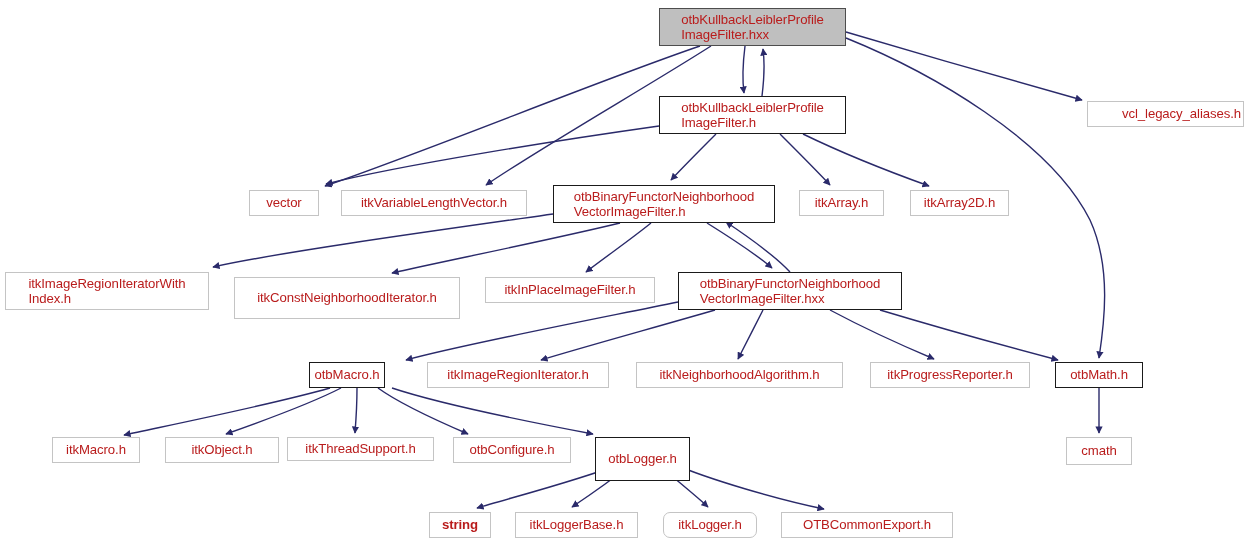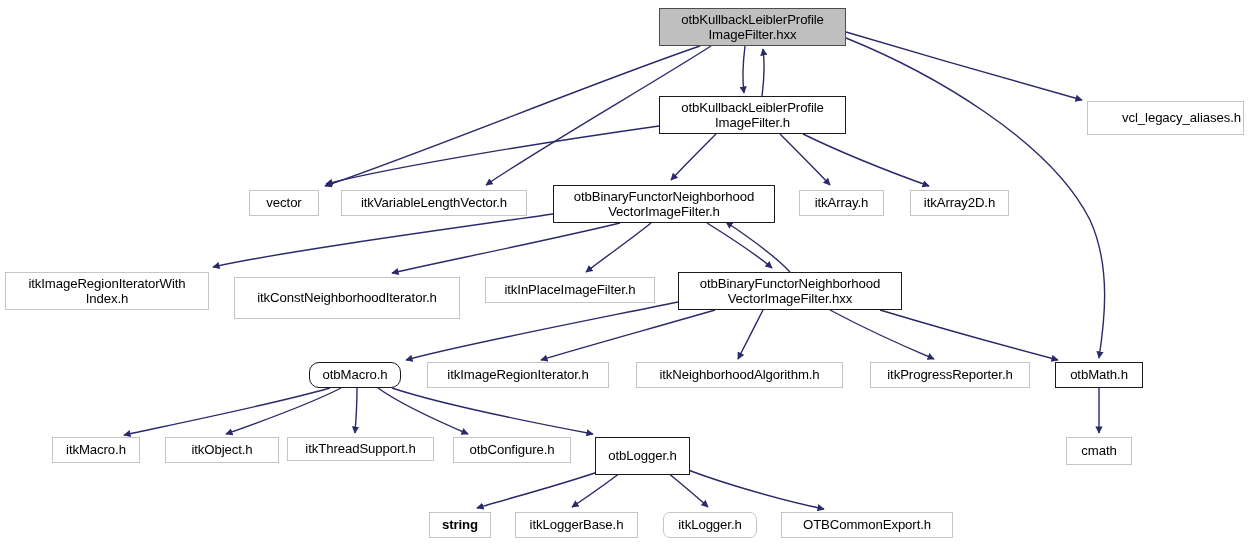--- a/index.html
+++ b/index.html
@@ -22,24 +22,23 @@
     width: 1250px;
     height: 544px;
     pointer-events: none;
   }
   .node {
     position: absolute;
     box-sizing: border-box;
     display: flex;
     align-items: center;
     justify-content: center;
-    text-align: center;
     font-size: 13.2px;
     line-height: 15.5px;
-    color: #000000;
+    color: #b91c1c;
     background: #ffffff;
     border: 1px solid #c4c4c4;
     white-space: pre-line;
     letter-spacing: -0.1px;
     z-index: 2;
   }
   .node.bold {
     border: 1.6px solid #1a1a1a;
   }
   .node.current {
@@ -92,45 +91,45 @@
         <path d="M 633,463 C 614,478 590,495 572,507" marker-end="url(#arrow)"></path>
         <path d="M 656,463 C 674,478 695,495 708,507" marker-end="url(#arrow)"></path>
         <path d="M 671,463 C 710,480 780,500 824,509" marker-end="url(#arrow)"></path>
         <path d="M 1099,388 C 1099,402 1099,418 1099,433" marker-end="url(#arrow)"></path>
       </g>
   </svg>
 
   <div id="node-layer">
       <div class="node current" style="left: 659px; top: 8px; width: 187px; height: 38px;"><span class="label">otbKullbackLeiblerProfile
 ImageFilter.hxx</span></div>
-      <div class="node" style="left: 1087px; top: 101px; width: 157px; height: 34px; padding-left: 32px;"><span class="label">vcl_legacy_aliases.h</span></div>
+      <div class="node" style="left: 1087px; top: 101px; width: 157px; height: 26px; padding-left: 32px;"><span class="label">vcl_legacy_aliases.h</span></div>
       <div class="node bold" style="left: 659px; top: 96px; width: 187px; height: 38px;"><span class="label">otbKullbackLeiblerProfile
 ImageFilter.h</span></div>
       <div class="node" style="left: 249px; top: 190px; width: 70px; height: 26px;"><span class="label">vector</span></div>
       <div class="node" style="left: 341px; top: 190px; width: 186px; height: 26px;"><span class="label">itkVariableLengthVector.h</span></div>
       <div class="node bold" style="left: 553px; top: 185px; width: 222px; height: 38px;"><span class="label">otbBinaryFunctorNeighborhood
 VectorImageFilter.h</span></div>
       <div class="node" style="left: 799px; top: 190px; width: 85px; height: 26px;"><span class="label">itkArray.h</span></div>
       <div class="node" style="left: 910px; top: 190px; width: 99px; height: 26px;"><span class="label">itkArray2D.h</span></div>
       <div class="node" style="left: 5px; top: 272px; width: 204px; height: 38px;"><span class="label">itkImageRegionIteratorWith
 Index.h</span></div>
       <div class="node" style="left: 234px; top: 277px; width: 226px; height: 42px;"><span class="label">itkConstNeighborhoodIterator.h</span></div>
       <div class="node" style="left: 485px; top: 277px; width: 170px; height: 26px;"><span class="label">itkInPlaceImageFilter.h</span></div>
       <div class="node bold" style="left: 678px; top: 272px; width: 224px; height: 38px;"><span class="label">otbBinaryFunctorNeighborhood
 VectorImageFilter.hxx</span></div>
-      <div class="node bold" style="left: 309px; top: 362px; width: 92px; height: 26px; border-radius: 10px;"><span class="label">otbMacro.h</span></div>
+      <div class="node bold" style="left: 309px; top: 362px; width: 76px; height: 26px;"><span class="label">otbMacro.h</span></div>
       <div class="node" style="left: 427px; top: 362px; width: 182px; height: 26px;"><span class="label">itkImageRegionIterator.h</span></div>
       <div class="node" style="left: 636px; top: 362px; width: 207px; height: 26px;"><span class="label">itkNeighborhoodAlgorithm.h</span></div>
       <div class="node" style="left: 870px; top: 362px; width: 160px; height: 26px;"><span class="label">itkProgressReporter.h</span></div>
       <div class="node bold" style="left: 1055px; top: 362px; width: 88px; height: 26px;"><span class="label">otbMath.h</span></div>
       <div class="node" style="left: 52px; top: 437px; width: 88px; height: 26px;"><span class="label">itkMacro.h</span></div>
       <div class="node" style="left: 165px; top: 437px; width: 114px; height: 26px;"><span class="label">itkObject.h</span></div>
       <div class="node" style="left: 281px; top: 437px; width: 147px; height: 24px; margin-left: 6px;"><span class="label">itkThreadSupport.h</span></div>
       <div class="node" style="left: 453px; top: 437px; width: 118px; height: 26px;"><span class="label">otbConfigure.h</span></div>
-      <div class="node bold" style="left: 595px; top: 437px; width: 95px; height: 38px;"><span class="label">otbLogger.h</span></div>
+      <div class="node bold" style="left: 595px; top: 437px; width: 95px; height: 44px;"><span class="label">otbLogger.h</span></div>
       <div class="node" style="left: 1066px; top: 437px; width: 66px; height: 28px;"><span class="label">cmath</span></div>
       <div class="node" style="left: 429px; top: 512px; width: 62px; height: 26px; font-weight: bold;"><span class="label">string</span></div>
       <div class="node" style="left: 515px; top: 512px; width: 123px; height: 26px;"><span class="label">itkLoggerBase.h</span></div>
       <div class="node" style="left: 663px; top: 512px; width: 94px; height: 26px; border-radius: 7px;"><span class="label">itkLogger.h</span></div>
       <div class="node" style="left: 781px; top: 512px; width: 172px; height: 26px;"><span class="label">OTBCommonExport.h</span></div>
     </div>
 
 </div>
 
 </body></html>

